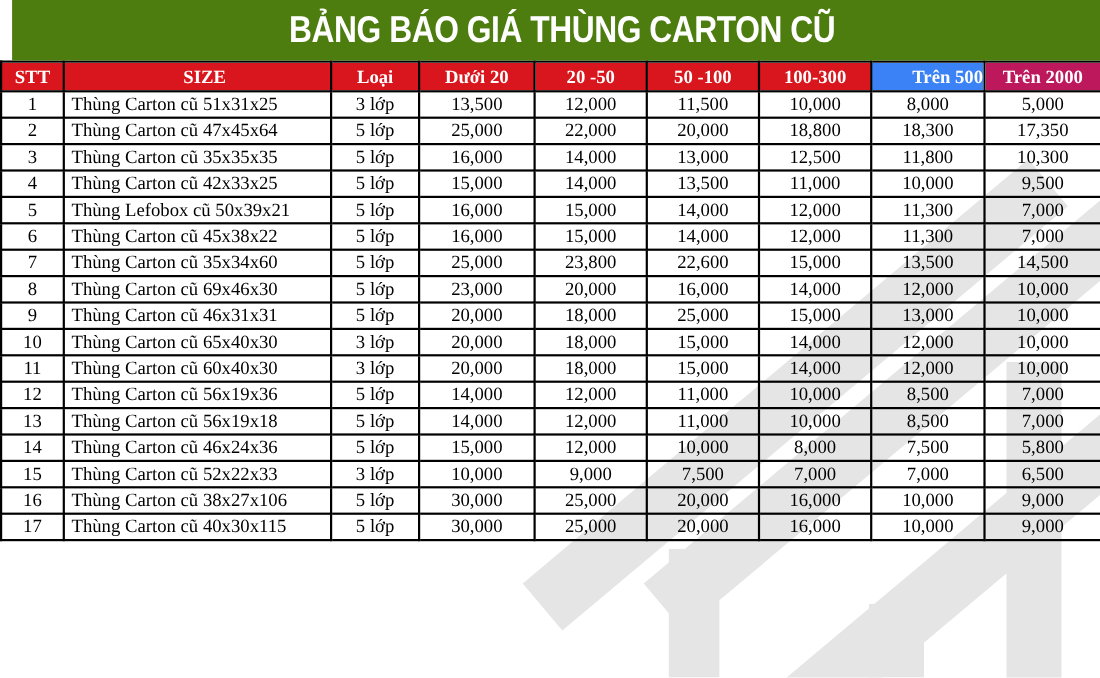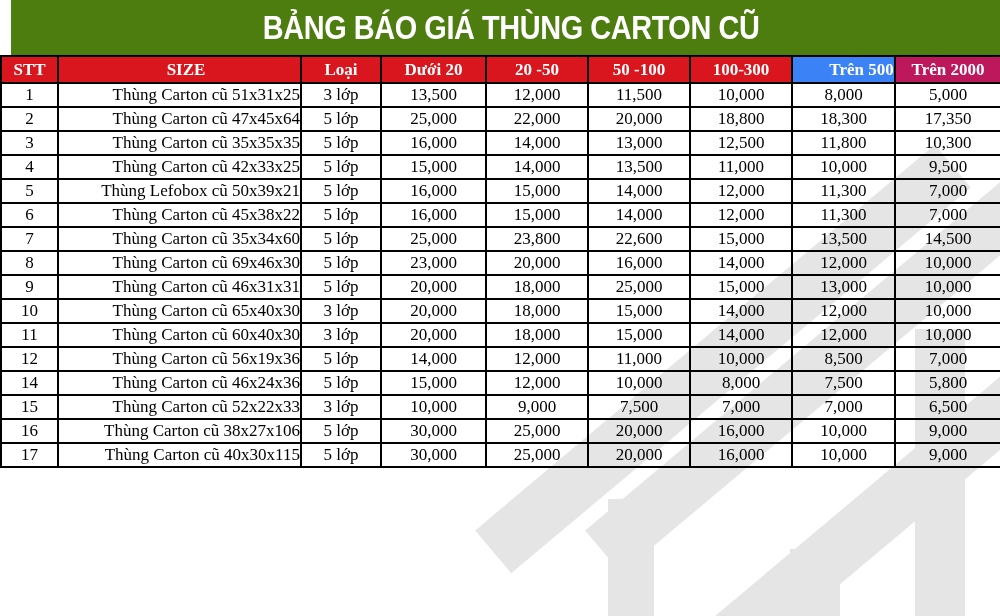--- a/index.html
+++ b/index.html
@@ -87,21 +87,21 @@
     text-align:center;
   }
   .price-table td{
     background:transparent;
     color:#000000;
     font-size:17px;
     height:22px;
     text-align:center;
   }
   .price-table td:nth-child(2){
-    text-align:right;
+    text-align:left;
     padding-left:6px;
   }
 </style>
 </head>
 <body>
 
 <div class="page">
 
   <header class="title-bar" style="background: #4d7c0f; margin-left: 11px;">
     <h1>BẢNG BÁO GIÁ THÙNG CARTON CŨ</h1>
@@ -270,20 +270,31 @@
             <td>Thùng Carton cũ 56x19x36</td>
             <td>5 lớp</td>
             <td>14,000</td>
             <td>12,000</td>
             <td>11,000</td>
             <td>10,000</td>
             <td>8,500</td>
             <td>7,000</td>
           </tr>
           <tr>
+            <td>13</td>
+            <td>Thùng Carton cũ 56x19x18</td>
+            <td>5 lớp</td>
+            <td>14,000</td>
+            <td>12,000</td>
+            <td>11,000</td>
+            <td>10,000</td>
+            <td>8,500</td>
+            <td>7,000</td>
+          </tr>
+          <tr>
             <td>14</td>
             <td>Thùng Carton cũ 46x24x36</td>
             <td>5 lớp</td>
             <td>15,000</td>
             <td>12,000</td>
             <td>10,000</td>
             <td>8,000</td>
             <td>7,500</td>
             <td>5,800</td>
           </tr>

